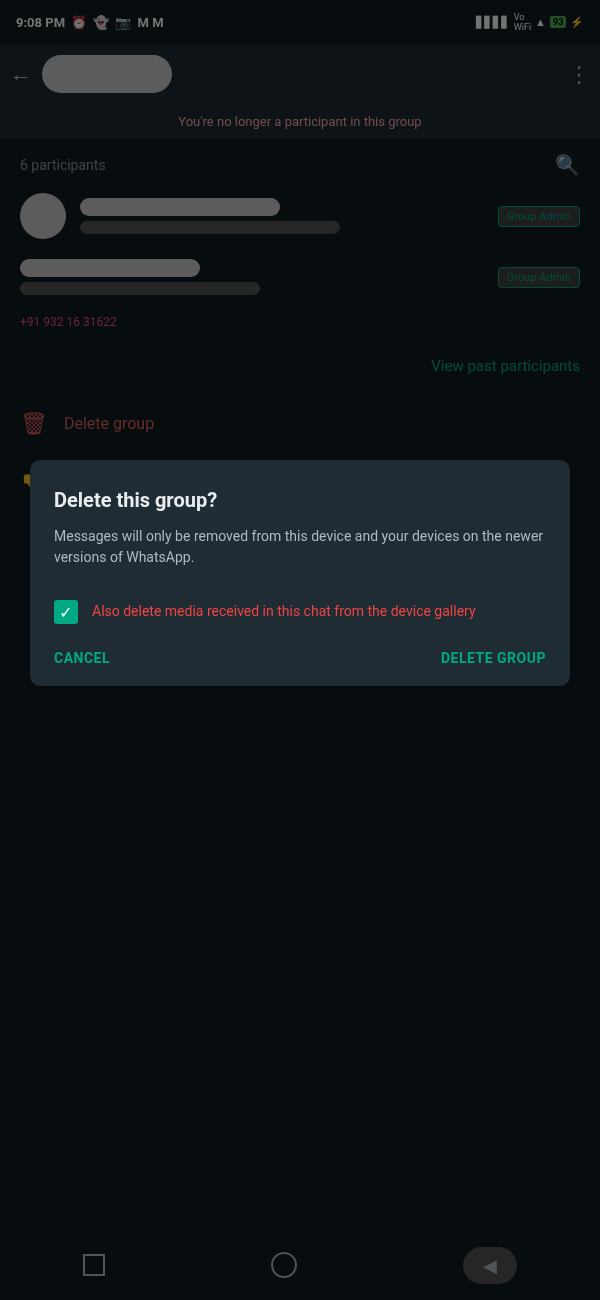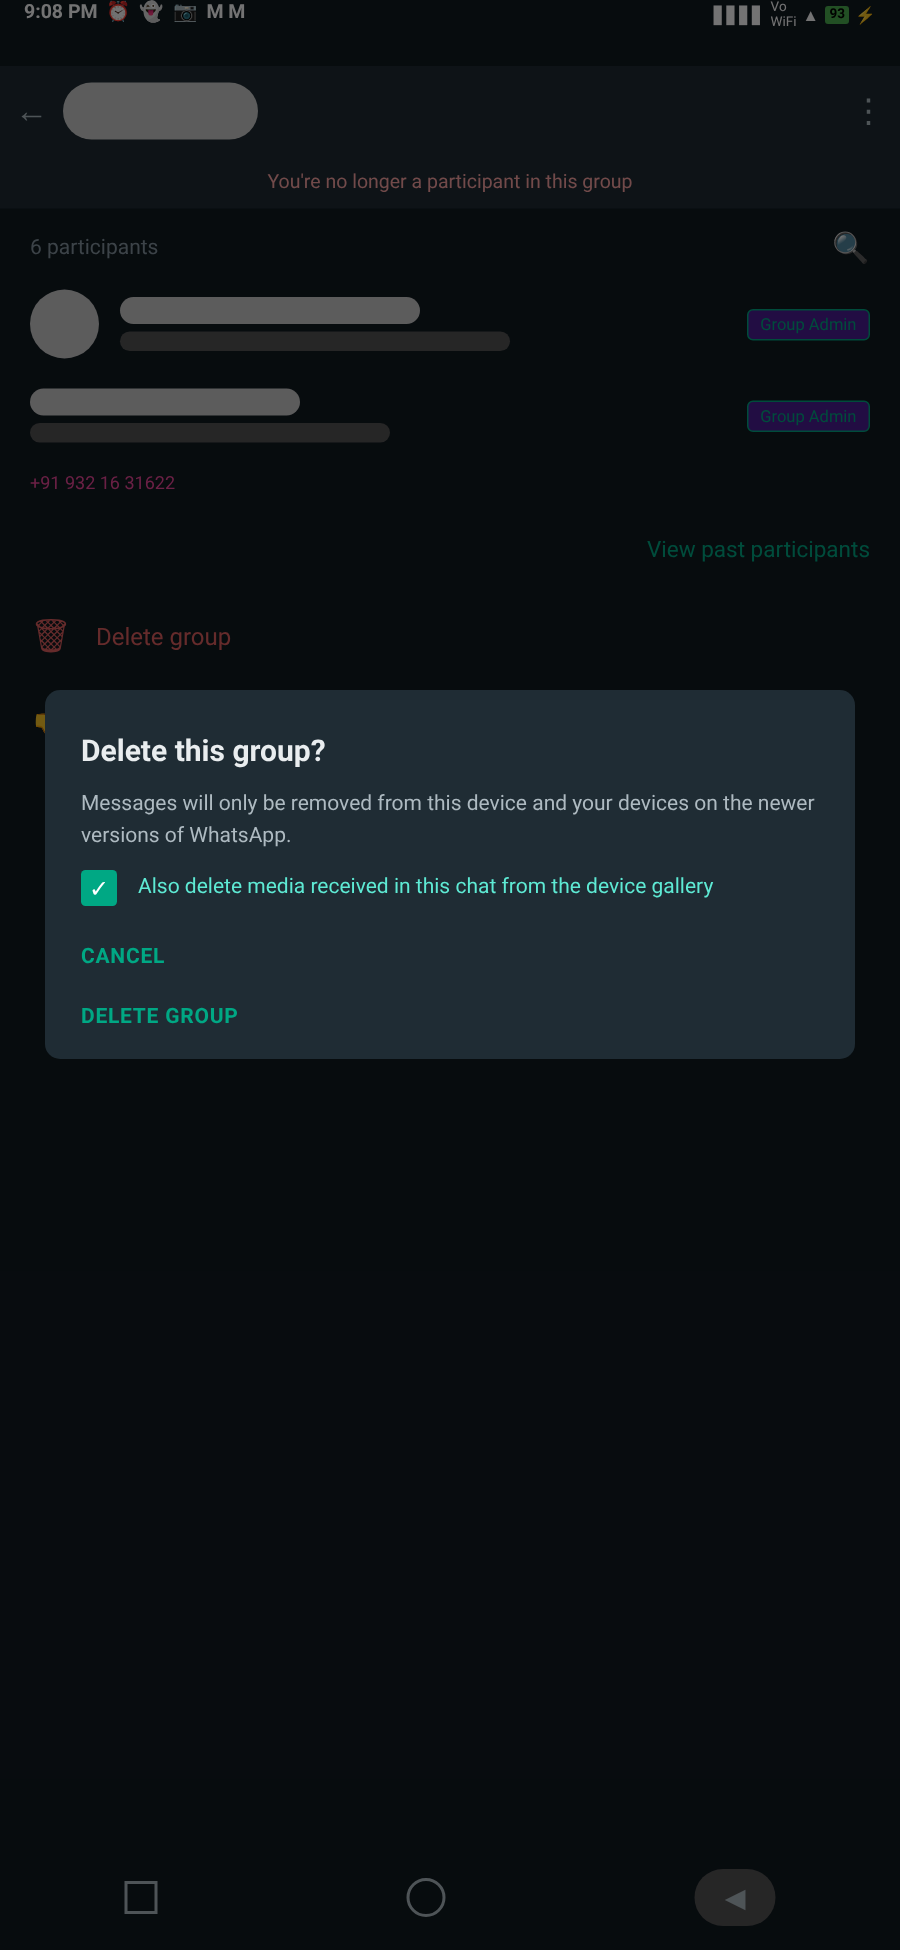--- a/index.html
+++ b/index.html
@@ -12,21 +12,21 @@
       overflow: hidden;
       position: relative;
     }
 
     
     .status-bar {
       width: 100%;
       height: 44px;
       background-color: #111b21;
       display: flex;
-      align-items: flex-start;
+      align-items: center;
       justify-content: space-between;
       padding: 0 16px;
     }
     .status-bar-left {
       font-size: 13px;
       font-weight: bold;
       color: #fff;
       display: flex;
       align-items: center;
       gap: 6px;
@@ -128,21 +128,21 @@
       border-radius: 10px;
       margin-bottom: 5px;
     }
     .participant-sub-placeholder {
       width: 260px;
       height: 13px;
       background: #555;
       border-radius: 8px;
     }
     .group-admin-badge {
-      background: #4c1d95;
+      background: #404040;
       color: #00a884;
       font-size: 11px;
       padding: 3px 8px;
       border-radius: 4px;
       border: 1px solid #00a884;
       white-space: nowrap;
     }
 
     
     .overlay {
@@ -168,21 +168,21 @@
     .dialog-title {
       font-size: 20px;
       font-weight: bold;
       color: #e9edef;
       margin-bottom: 14px;
     }
     .dialog-message {
       font-size: 14px;
       color: #aebac1;
       line-height: 1.5;
-      margin-bottom: 12px;
+      margin-bottom: 32px;
     }
     .dialog-checkbox-row {
       display: flex;
       align-items: center;
       gap: 14px;
       margin-bottom: 26px;
     }
     .checkbox-box {
       width: 24px;
       height: 24px;
@@ -193,28 +193,27 @@
       justify-content: center;
       flex-shrink: 0;
       cursor: pointer;
     }
     .checkbox-checkmark {
       color: #fff;
       font-size: 16px;
     }
     .checkbox-label {
       font-size: 14px;
-      color: #5eead4;
+      color: #ef4444;
       line-height: 1.4;
     }
     .dialog-buttons {
       display: flex;
       justify-content: space-between;
       gap: 24px;
-      flex-direction: column;
     }
     .dialog-btn-cancel {
       color: #00a884;
       font-size: 14px;
       font-weight: bold;
       letter-spacing: 0.5px;
       cursor: pointer;
       text-transform: uppercase;
     }
     .dialog-btn-delete {

